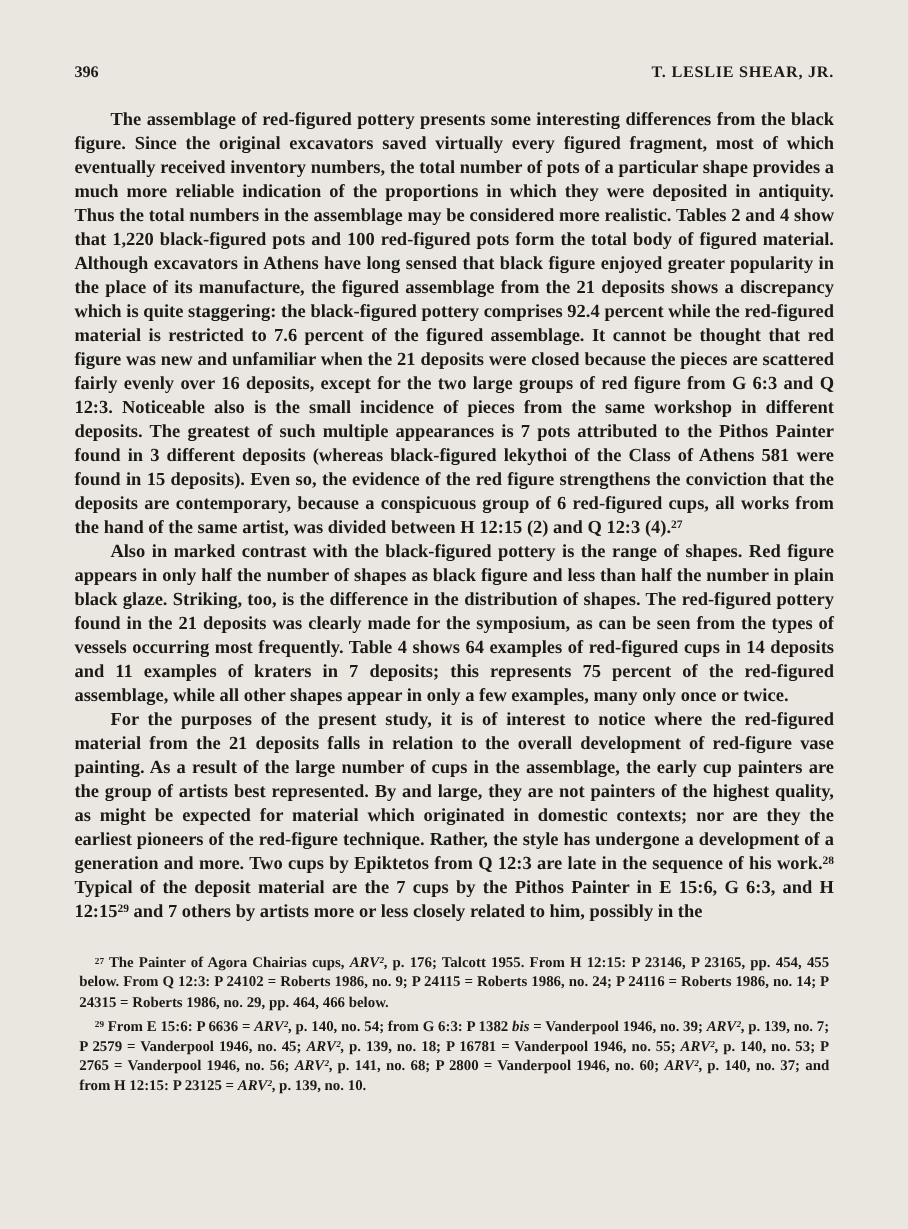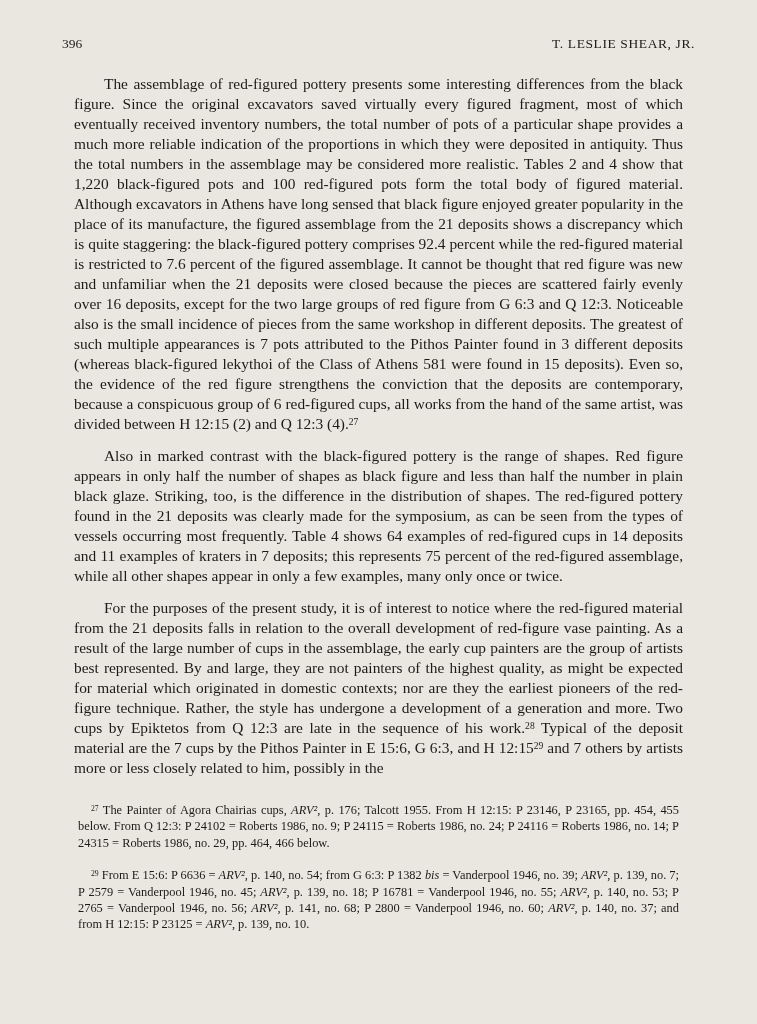--- a/index.html
+++ b/index.html
@@ -13,52 +13,53 @@
     width:757px;
     height:1024px;
     background:var(--paper);
     overflow:hidden;
     font-family:"Liberation Serif", serif;
     color:var(--ink);
   }
   .content{
     position:absolute;
     left:62px;
-    top:36px;
+    top:52px;
     width:633px;
+    font-weight:bold;
   }
   .header-row{
     position:relative;
     height:18px;
     margin-bottom:20px;
     font-size:13.5px;
   }
   .page-number{
     position:absolute;
     left:0;
     top:0;
   }
   .running-head{
     text-align:right;
     letter-spacing:0.6px;
   }
   p.body-para{
-    margin:12px;
+    margin:0;
     text-indent:30px;
     text-align:justify;
     font-size:15.4px;
     line-height:20px;
   }
   .footnotes{
     margin-top:24px;
     font-size:12.4px;
     line-height:16.4px;
   }
   p.footnote{
-    margin:16px;
+    margin:4px;
     text-indent:13px;
     text-align:justify;
   }
   sup{
     font-size:62%;
     line-height:0;
     position:relative;
     vertical-align:baseline;
     top:-0.45em;
   }

